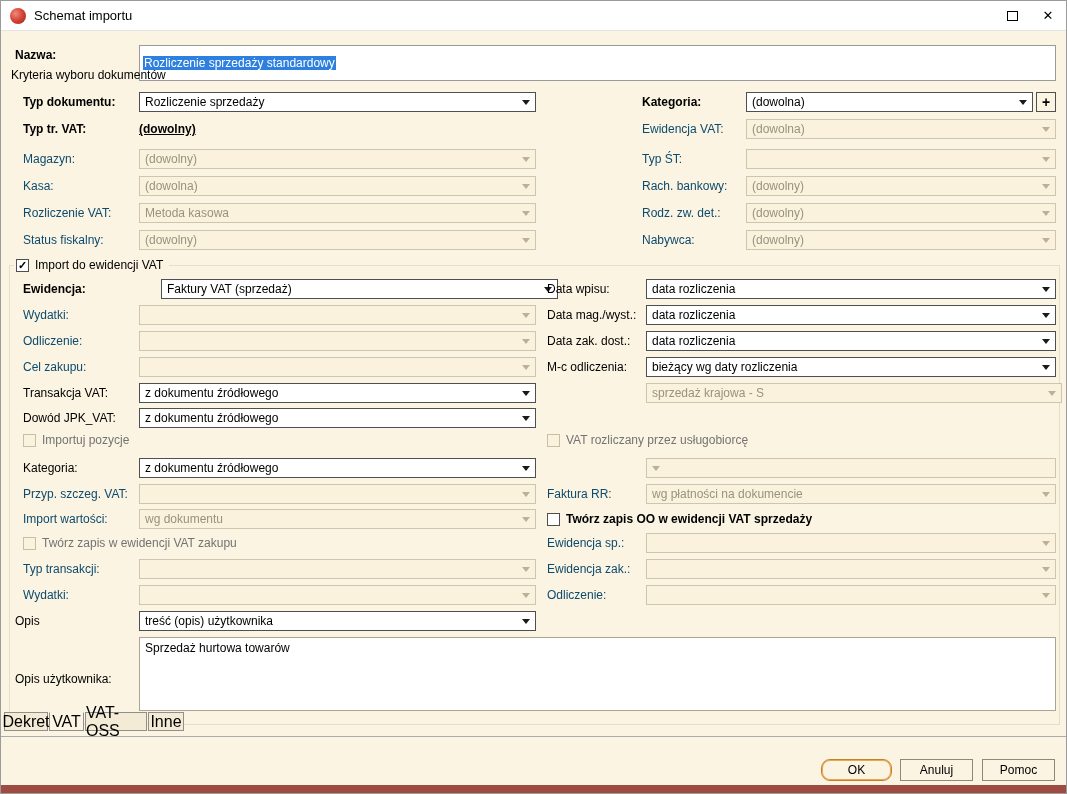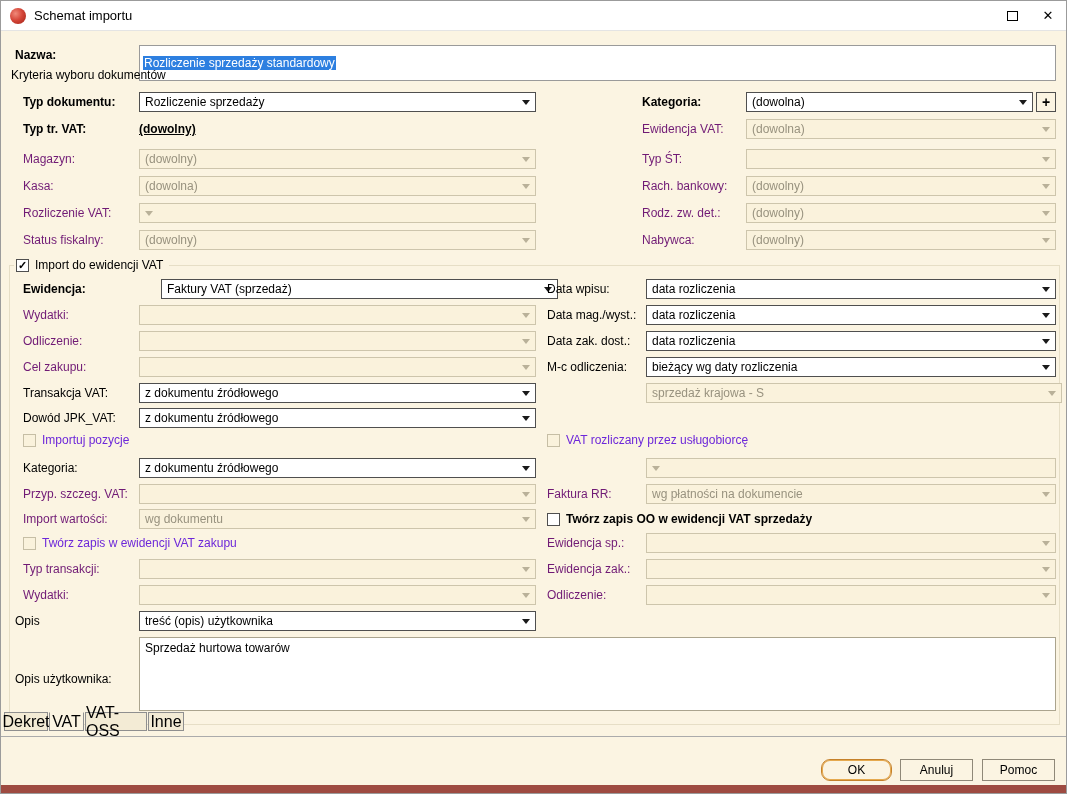--- a/index.html
+++ b/index.html
@@ -14,21 +14,21 @@
   .app-icon { width:16px; height:16px; margin-left:9px; border-radius:50%;
     background: radial-gradient(circle at 35% 35%, #F08A7A 0%, #D6473A 45%, #9E1F12 100%); }
   .title { margin-left:8px; font-size:13px; color:#000; }
   .tb-spacer { flex:1; }
   .tb-btn { width:36px; height:30px; display:flex; align-items:center; justify-content:center;
     font-size:13px; color:#000; cursor:default; }
   .maxi { width:11px; height:10px; border:1px solid #000; display:block; }
   
   .lbl { position:absolute; height:20px; line-height:20px; font-size:12px; color:#000; white-space:nowrap; }
   .lbl.b { font-weight:bold; }
-  .lbl.d { color:#701a75; }
+  .lbl.d { color:#0c4a6e; }
   .link { position:absolute; height:20px; line-height:20px; font-size:12px; font-weight:bold;
     text-decoration:underline; color:#000; white-space:nowrap; cursor:pointer; }
   
   .input { position:absolute; height:21px; background:#fff; border:1px solid #9A9A9A;
     font-size:12px; display:flex; align-items:center; padding:17px 3px; }
   .sel { background:#2D7FE0; color:#fff; padding:0 1px; white-space:nowrap; }
   .dd { position:absolute; height:20px; border:1px solid #4F4F4F; background:#fff;
     display:flex; align-items:center; font-size:12px; color:#000; }
   .dd .txt { flex:1; padding:0 5px; white-space:nowrap; overflow:hidden; }
   .dd .arr { width:18px; align-self:stretch; display:flex; align-items:center; justify-content:center; }
@@ -38,21 +38,21 @@
   .dd.d .arr::after { border-top-color:#B9B199; }
   .plusbtn { position:absolute; width:20px; height:20px; border:1px solid #4F4F4F; background:#FBF4E2;
     font-weight:bold; font-size:14px; display:flex; align-items:center; justify-content:center; }
   
   .cb { position:absolute; display:flex; align-items:center; height:16px; font-size:12px; }
   .cb .box { width:13px; height:13px; border:1px solid #4F4F4F; background:#fff; flex:0 0 13px;
     display:flex; align-items:center; justify-content:center; font-size:11px; line-height:12px; }
   .cb .box.checked::after { content:"✓"; font-weight:bold; color:#000; margin-top:-1px; }
   .cb.d .box { border-color:#C6BEA5; background:#FAF2DC; }
   .cb .cbl { margin-left:6px; white-space:nowrap; }
-  .cb.d .cbl { color:#6d28d9; }
+  .cb.d .cbl { color:#737373; }
   .cb .cbl.b { font-weight:bold; }
   .cb.header { background:#FBF4E2; padding:0 6px 0 2px; z-index:2; }
   
   .groupbox { position:absolute; border:1px solid #E6DEC6; }
   
   .textarea { position:absolute; background:#fff; border:1px solid #ABA48E; font-size:12px;
     padding:3px 5px; overflow:hidden; }
   
   .tabline { position:absolute; left:0; right:0; top:735px; height:1px; background:#ABABAB; }
   .tab { position:absolute; top:711px; height:19px; border:1px solid #8F8F8F; background:#F3EBD5;
@@ -126,20 +126,21 @@
     <span class="arr"></span>
   </div>
   <div class="lbl d" style="left:641px;top:175px;">Rach. bankowy:</div>
   <div class="dd d" style="left:745px;top:175px;width:310px;">
     <span class="txt">(dowolny)</span>
     <span class="arr"></span>
   </div>
 
   <div class="lbl d" style="left:22px;top:202px;">Rozliczenie VAT:</div>
   <div class="dd d" style="left:138px;top:202px;width:397px;">
+    <span class="txt">Metoda kasowa</span>
     <span class="arr"></span>
   </div>
   <div class="lbl d" style="left:641px;top:202px;">Rodz. zw. det.:</div>
   <div class="dd d" style="left:745px;top:202px;width:310px;">
     <span class="txt">(dowolny)</span>
     <span class="arr"></span>
   </div>
 
   <div class="lbl d" style="left:22px;top:229px;">Status fiskalny:</div>
   <div class="dd d" style="left:138px;top:229px;width:397px;">

